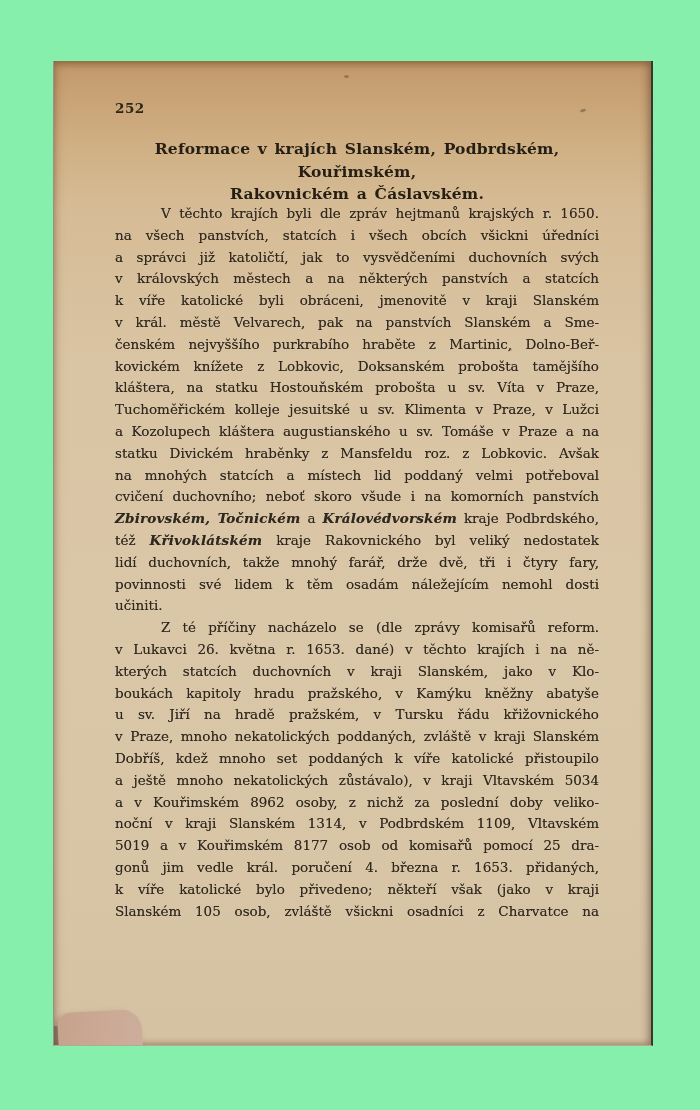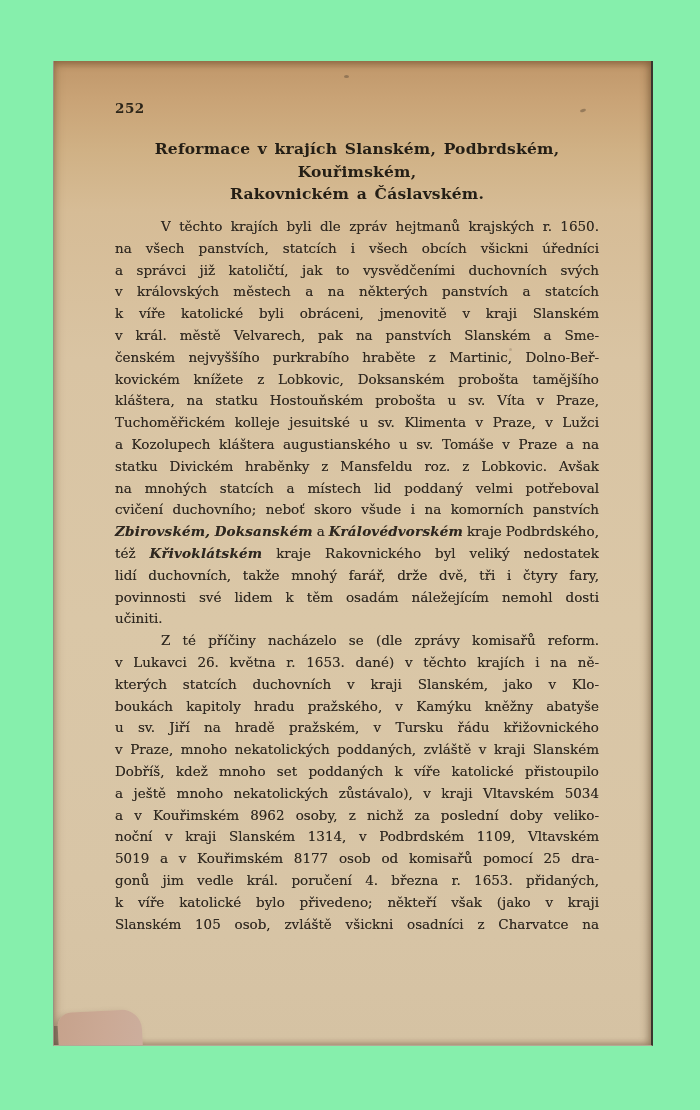--- a/index.html
+++ b/index.html
@@ -60,21 +60,21 @@
     font-size: 15.5px;
     font-weight: bold;
     line-height: 22.5px;
     color: #241e15;
     word-spacing: 2px;
     letter-spacing: 0.2px;
   }
   .body-text {
     position: absolute;
     left: 61px;
-    top: 155px;
+    top: 142px;
     width: 484px;
     font-size: 13.5px;
     color: #2f2820;
     word-spacing: -0.4px;
     text-shadow: 0 0 0.4px rgba(47, 40, 32, 0.55);
   }
   .bl {
     height: 21.8px;
     line-height: 21.8px;
     text-align: justify;
@@ -133,21 +133,21 @@
         <div class="bl"><span>k víře katolické byli obráceni, jmenovitě v kraji Slanském</span></div>
         <div class="bl"><span>v král. městě Velvarech, pak na panstvích Slanském a Sme-</span></div>
         <div class="bl"><span>čenském nejvyššího purkrabího hraběte z Martinic, Dolno-Beř-</span></div>
         <div class="bl"><span>kovickém knížete z Lobkovic, Doksanském probošta tamějšího</span></div>
         <div class="bl"><span>kláštera, na statku Hostouňském probošta u sv. Víta v Praze,</span></div>
         <div class="bl"><span>Tuchoměřickém kolleje jesuitské u sv. Klimenta v Praze, v Lužci</span></div>
         <div class="bl"><span>a Kozolupech kláštera augustianského u sv. Tomáše v Praze a na</span></div>
         <div class="bl"><span>statku Divickém hraběnky z Mansfeldu roz. z Lobkovic. Avšak</span></div>
         <div class="bl"><span>na mnohých statcích a místech lid poddaný velmi potřeboval</span></div>
         <div class="bl"><span>cvičení duchovního; neboť skoro všude i na komorních panstvích</span></div>
-        <div class="bl"><span class="it">Zbirovském, Doksanském</span><span> a </span><span class="it">Královédvorském</span><span> kraje Podbrdského,</span></div>
+        <div class="bl"><span class="it">Zbirovském, Točnickém</span><span> a </span><span class="it">Královédvorském</span><span> kraje Podbrdského,</span></div>
         <div class="bl"><span>též </span><span class="it">Křivoklátském</span><span> kraje Rakovnického byl veliký nedostatek</span></div>
         <div class="bl"><span>lidí duchovních, takže mnohý farář, drže dvě, tři i čtyry fary,</span></div>
         <div class="bl"><span>povinnosti své lidem k těm osadám náležejícím nemohl dosti</span></div>
         <div class="bl nj"><span>učiniti.</span></div>
         <div class="bl ind"><span>Z té příčiny nacházelo se (dle zprávy komisařů reform.</span></div>
         <div class="bl"><span>v Lukavci 26. května r. 1653. dané) v těchto krajích i na ně-</span></div>
         <div class="bl"><span>kterých statcích duchovních v kraji Slanském, jako v Klo-</span></div>
         <div class="bl"><span>boukách kapitoly hradu pražského, v Kamýku kněžny abatyše</span></div>
         <div class="bl"><span>u sv. Jiří na hradě pražském, v Tursku řádu křižovnického</span></div>
         <div class="bl"><span>v Praze, mnoho nekatolických poddaných, zvláště v kraji Slanském</span></div>

